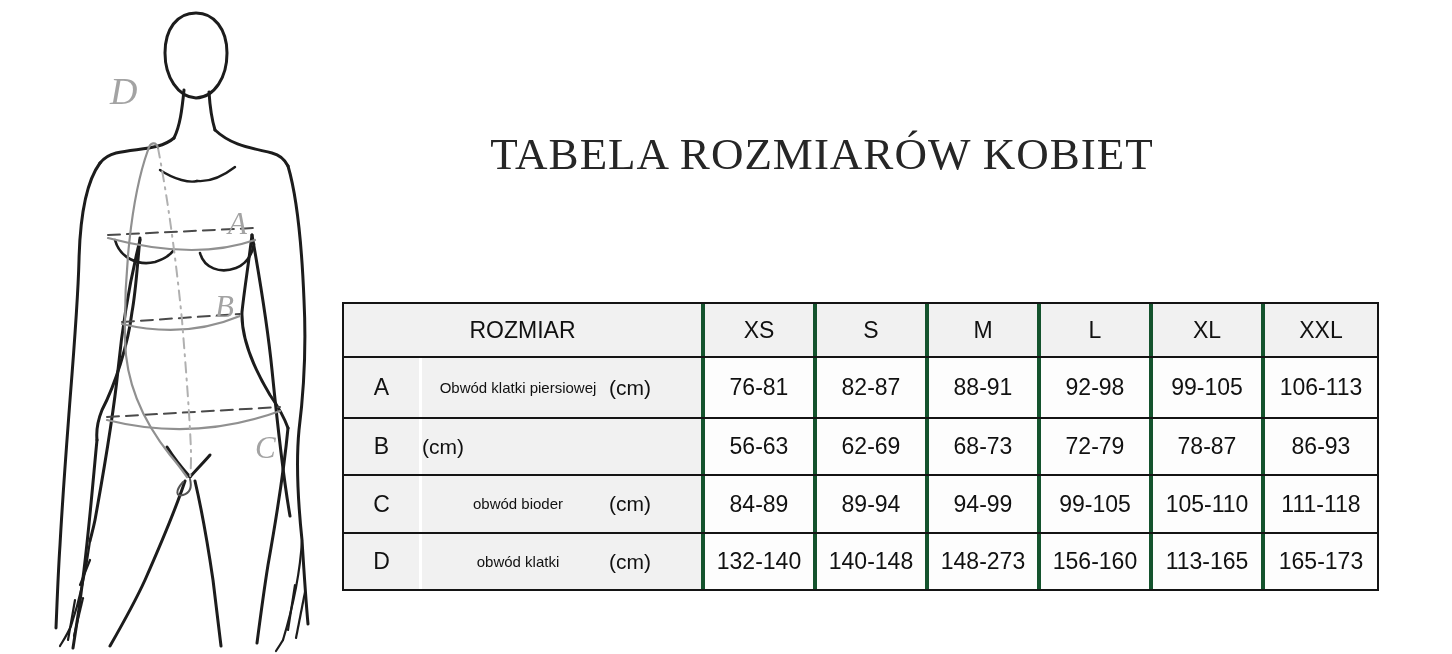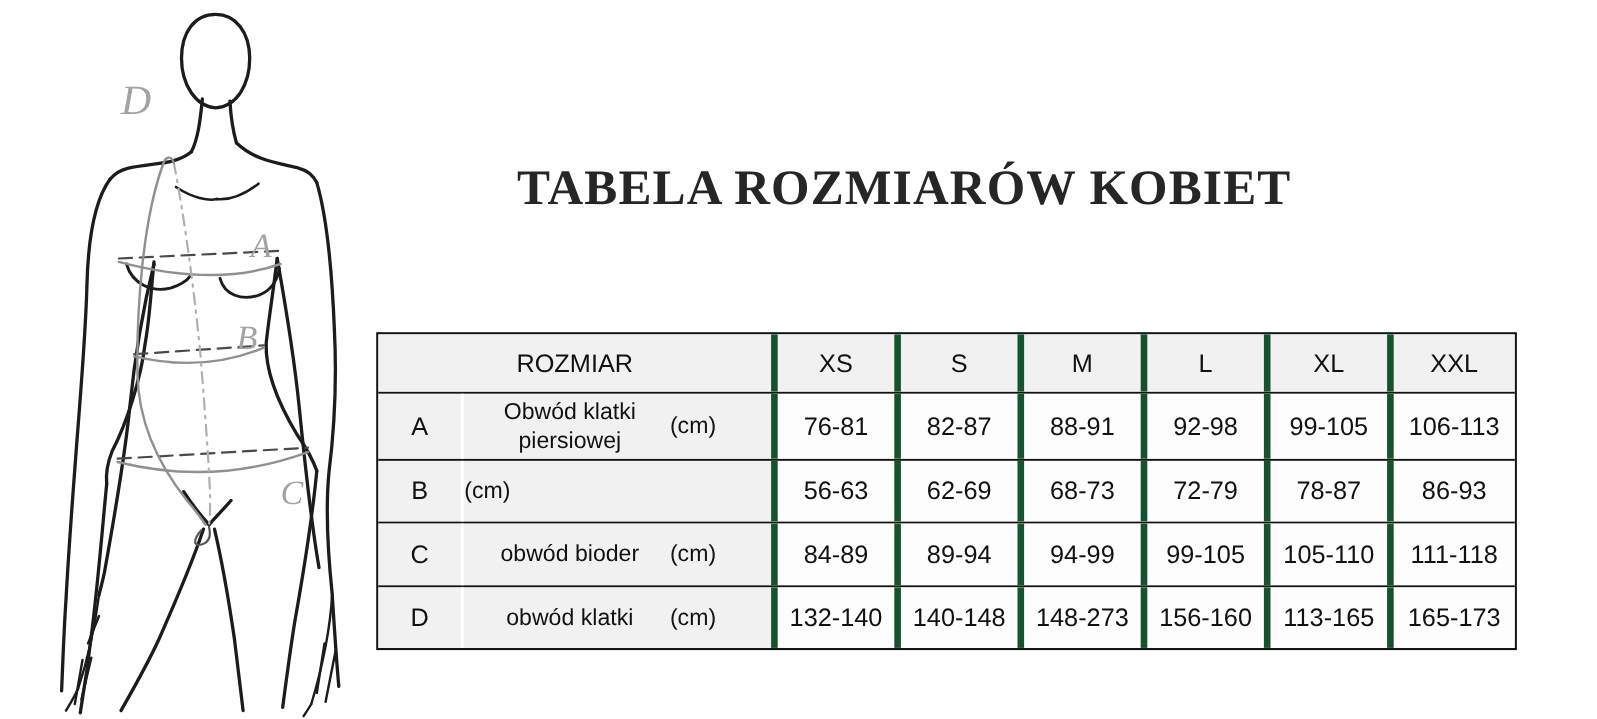--- a/index.html
+++ b/index.html
@@ -10,25 +10,25 @@
     height: 654px;
     background: #ffffff;
     overflow: hidden;
     font-family: "Liberation Sans", sans-serif;
   }
 
   
   #main-title {
     position: absolute;
     left: 342px;
-    top: 144px;
+    top: 128px;
     width: 960px;
     text-align: center;
     font-family: "Liberation Serif", serif;
-    font-weight: bold;
+    font-weight: normal;
     font-size: 45px;
     letter-spacing: 1px;
     color: #262626;
     white-space: nowrap;
   }
 
   
   #figure-svg {
     position: absolute;
     left: 0;
@@ -48,33 +48,33 @@
   .cell {
     display: flex;
     align-items: center;
     justify-content: center;
     font-size: 23px;
     color: #111111;
   }
   .c-letter  { width: 78px;  background: #f1f1f1; border-right: 3px solid #ffffff; }
   .c-name    { width: 279px; background: #f1f1f1; }
   .c-rozmiar { width: 357px; background: #f1f1f1; }
-  .c-size    { width: 112px; border-left: 6px solid #14532d; background: #fdfdfd; }
+  .c-size    { width: 112px; border-left: 4px solid #14532d; background: #fdfdfd; }
   .c-size.last { width: 116px; }
   .trow.head .c-size { background: #f1f1f1; }
   .row-head { height: 52px; border-radius: 14px; }
   .row-a { height: 61px; }
   .row-b { height: 57px; }
   .row-c { height: 58px; }
   .row-d { height: 57px; }
   .c-name { justify-content: flex-start; }
   .nm {
     flex: 1;
     text-align: center;
-    font-size: 21px;
+    font-size: 15px;
     line-height: 1.2;
     padding: 0 4px 0 9px;
   }
   .cm {
     width: 92px;
     text-align: left;
     font-size: 21px;
   }
 </style>
 </head>

